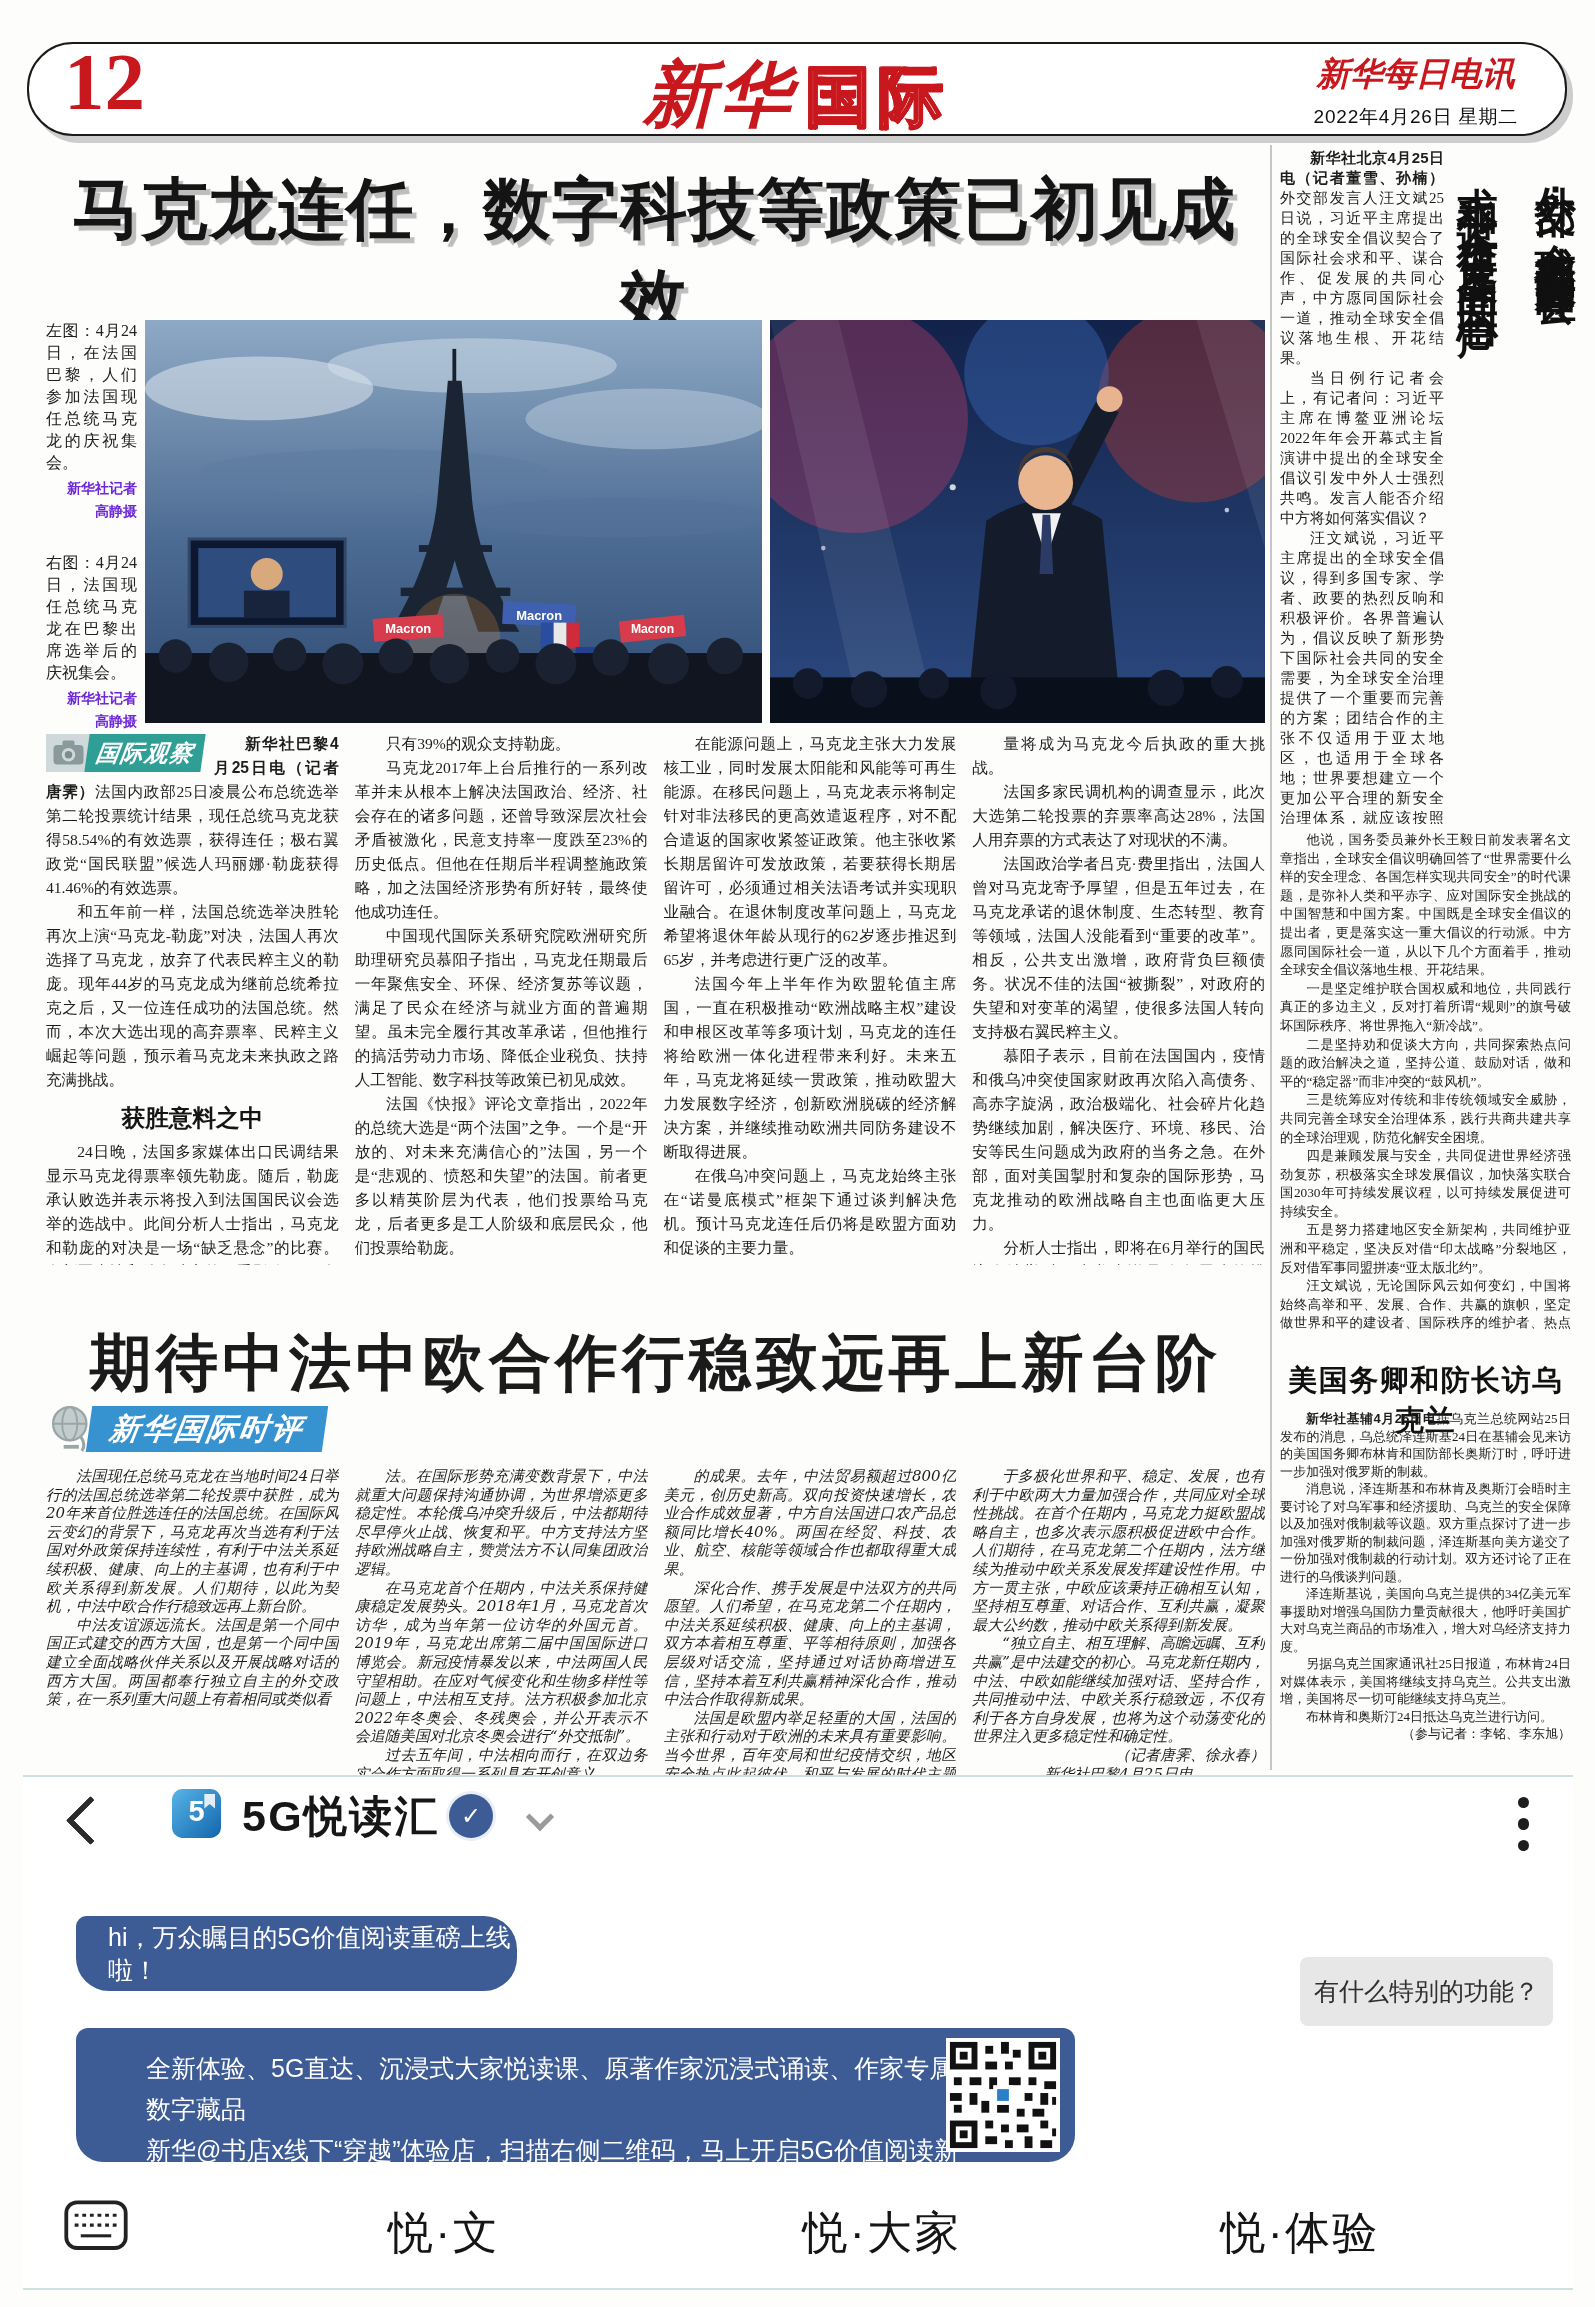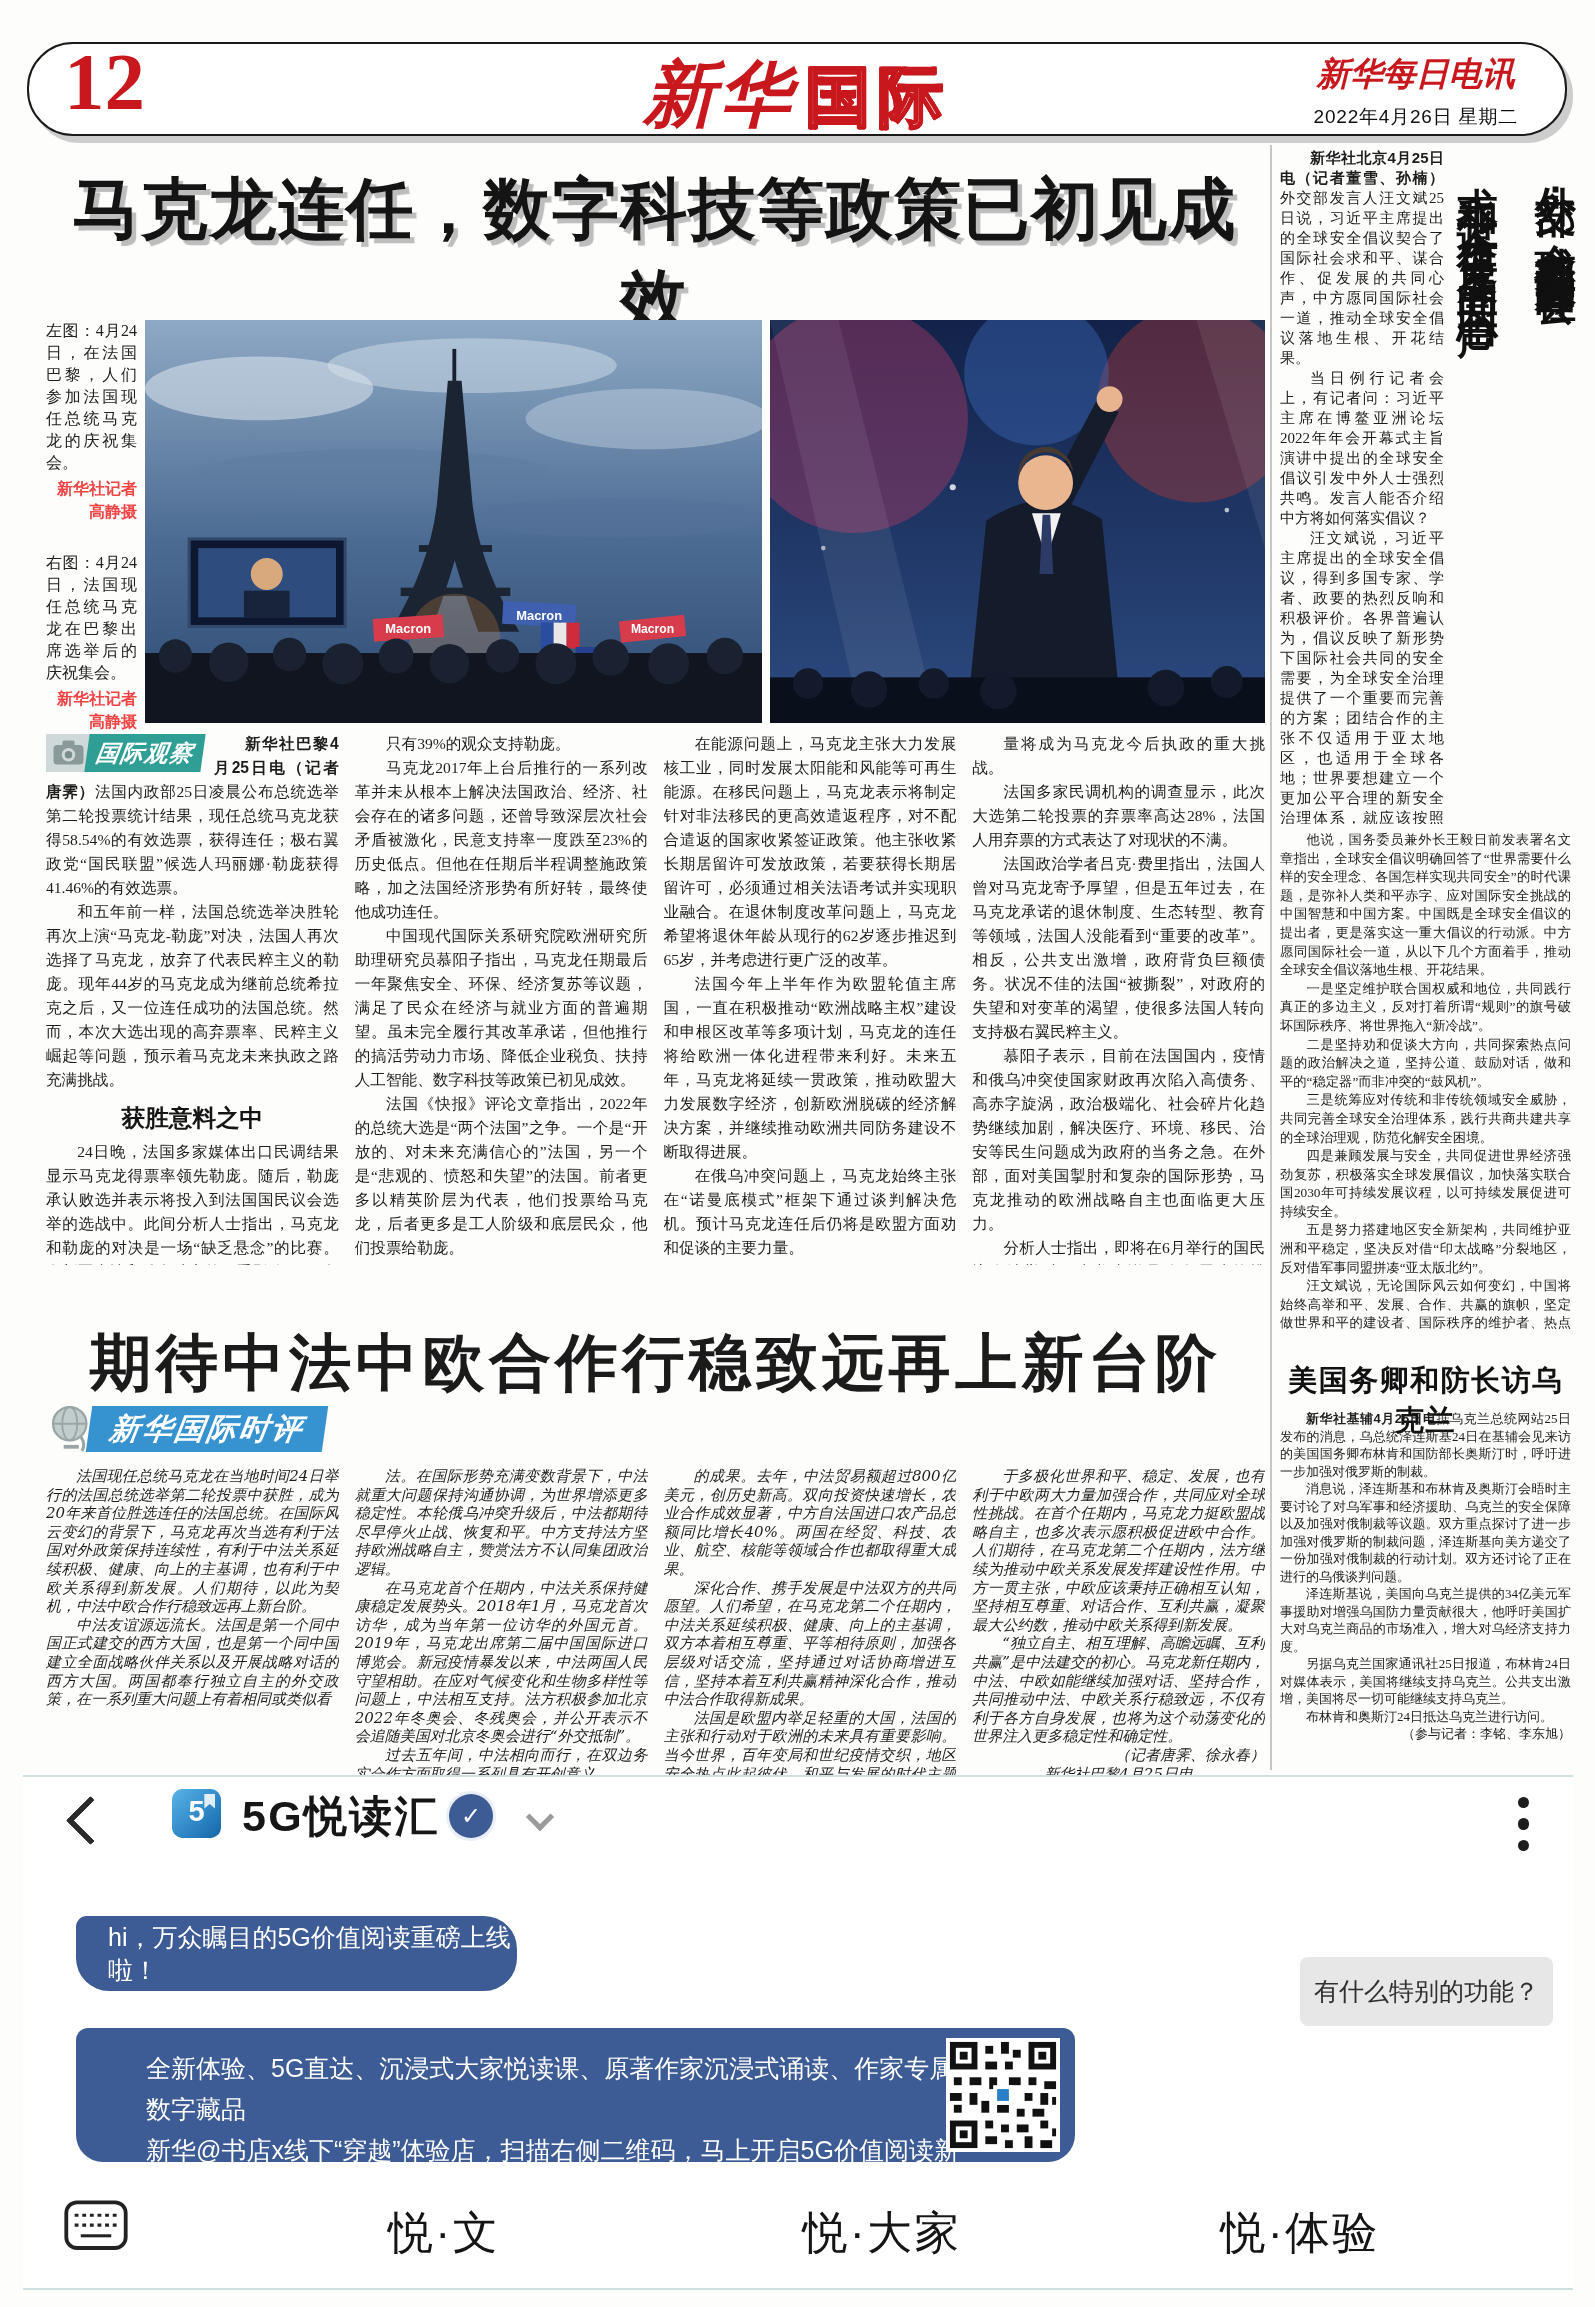--- a/index.html
+++ b/index.html
@@ -26,22 +26,22 @@
   
   .headline-main{position:absolute;left:53px;top:164px;width:1203px;margin:0;text-align:center;
                  font-size:67px;font-weight:900;letter-spacing:1.5px;color:#141414;
                  font-family:"Liberation Sans","DejaVu Sans",sans-serif;
                  text-shadow:4.6px 5.3px 0.8px #bdbdbd;}
   
   .photo-row{position:absolute;left:46px;top:320px;width:1219px;height:403px;display:flex;}
   .caption-col{width:91px;margin-right:7.6px;}
   .caption p{margin:0;font-size:16px;line-height:22px;text-align:justify;color:#222;}
   .caption + .caption{margin-top:29px;}
-  .credit{font-family:Liberation Serif, serif;font-weight:bold;font-size:16px;line-height:23px;
-          text-align:right;margin-top:3px;color:#ef4444;}
+  .credit{font-family:Liberation Serif, serif;font-weight:bold;font-size:14px;line-height:23px;
+          text-align:right;margin-top:3px;color:#6d28d9;}
   .photo{overflow:hidden;background:#223;}
   .photo1{width:618px;height:403px;}
   .photo2{width:495px;height:403px;margin-left:7.6px;}
   .photo svg{display:block;width:100%;height:100%;}
   
   .story-cols{position:absolute;left:46px;top:732px;width:1219px;height:533px;display:flex;gap:16px;}
   .col{width:293px;height:533px;overflow:hidden;}
   .col p,.para-lead{font-size:15.6px;line-height:24px;text-align:justify;text-indent:2em;margin:0;color:#1d1d1d;}
   .para-lead b{font-family:"Liberation Sans",sans-serif;}
   .col p.subhead{font-family:"Liberation Sans","DejaVu Sans",sans-serif;font-weight:bold;font-size:23.6px;

